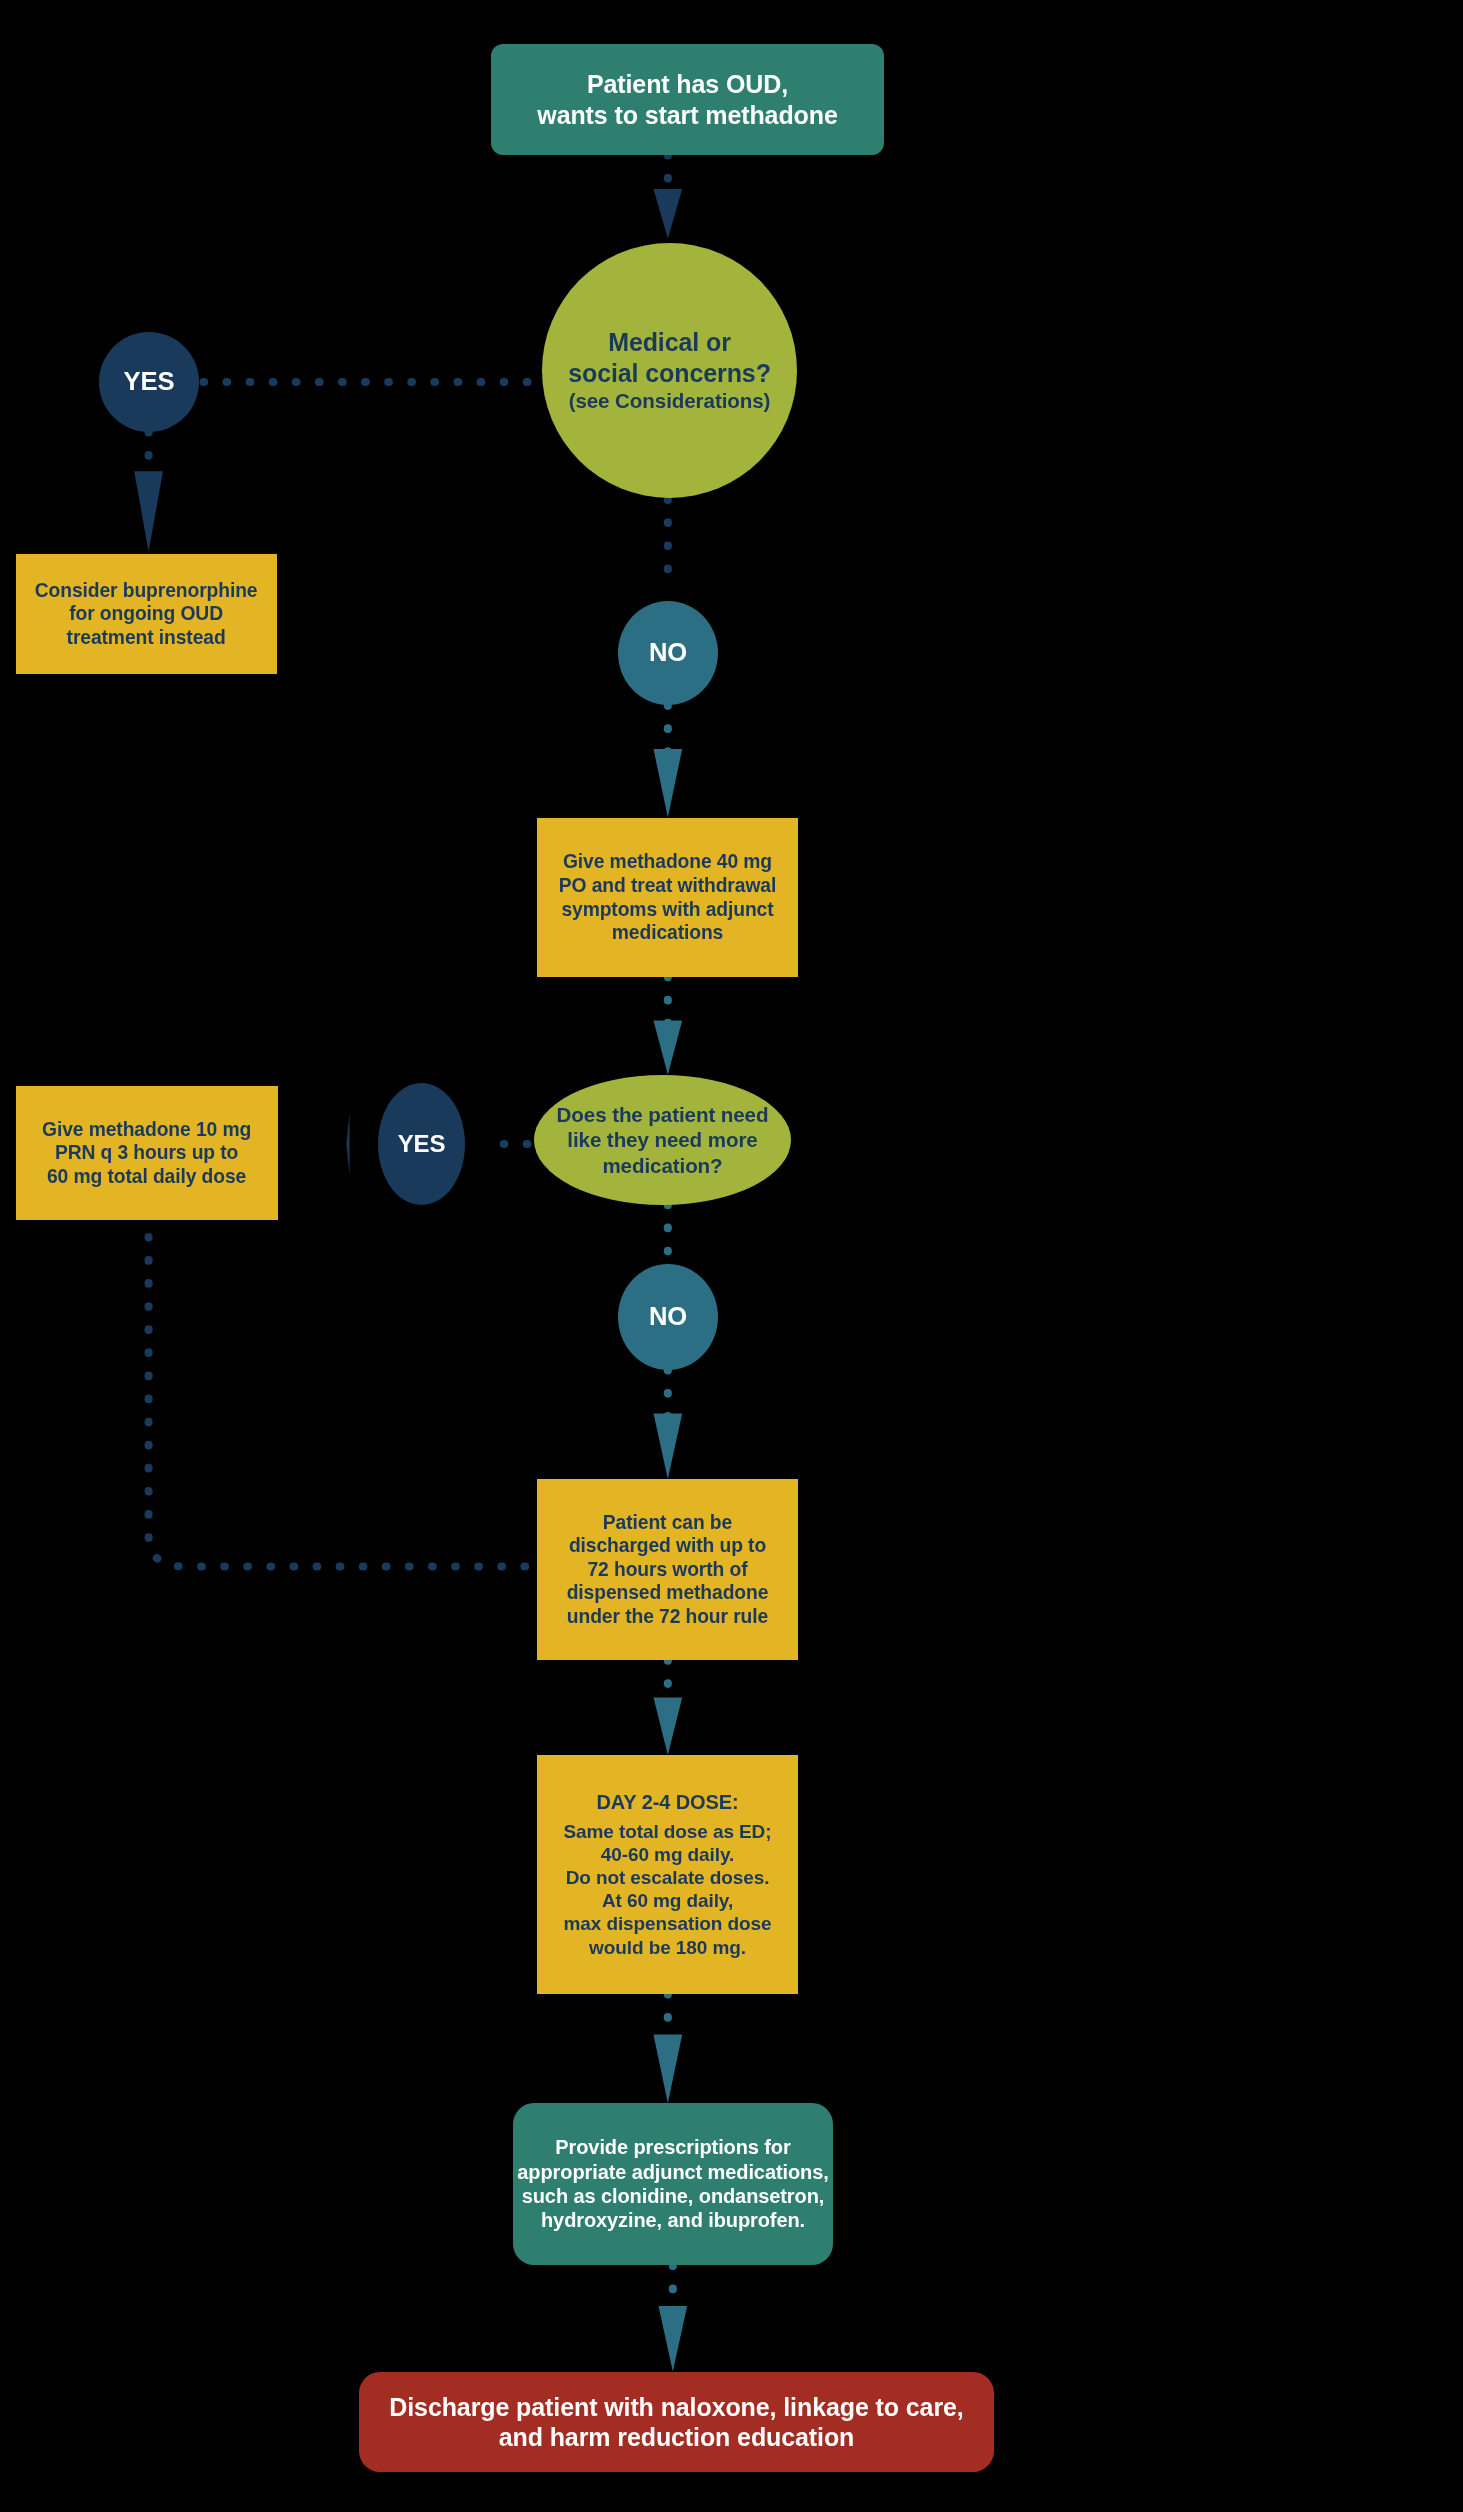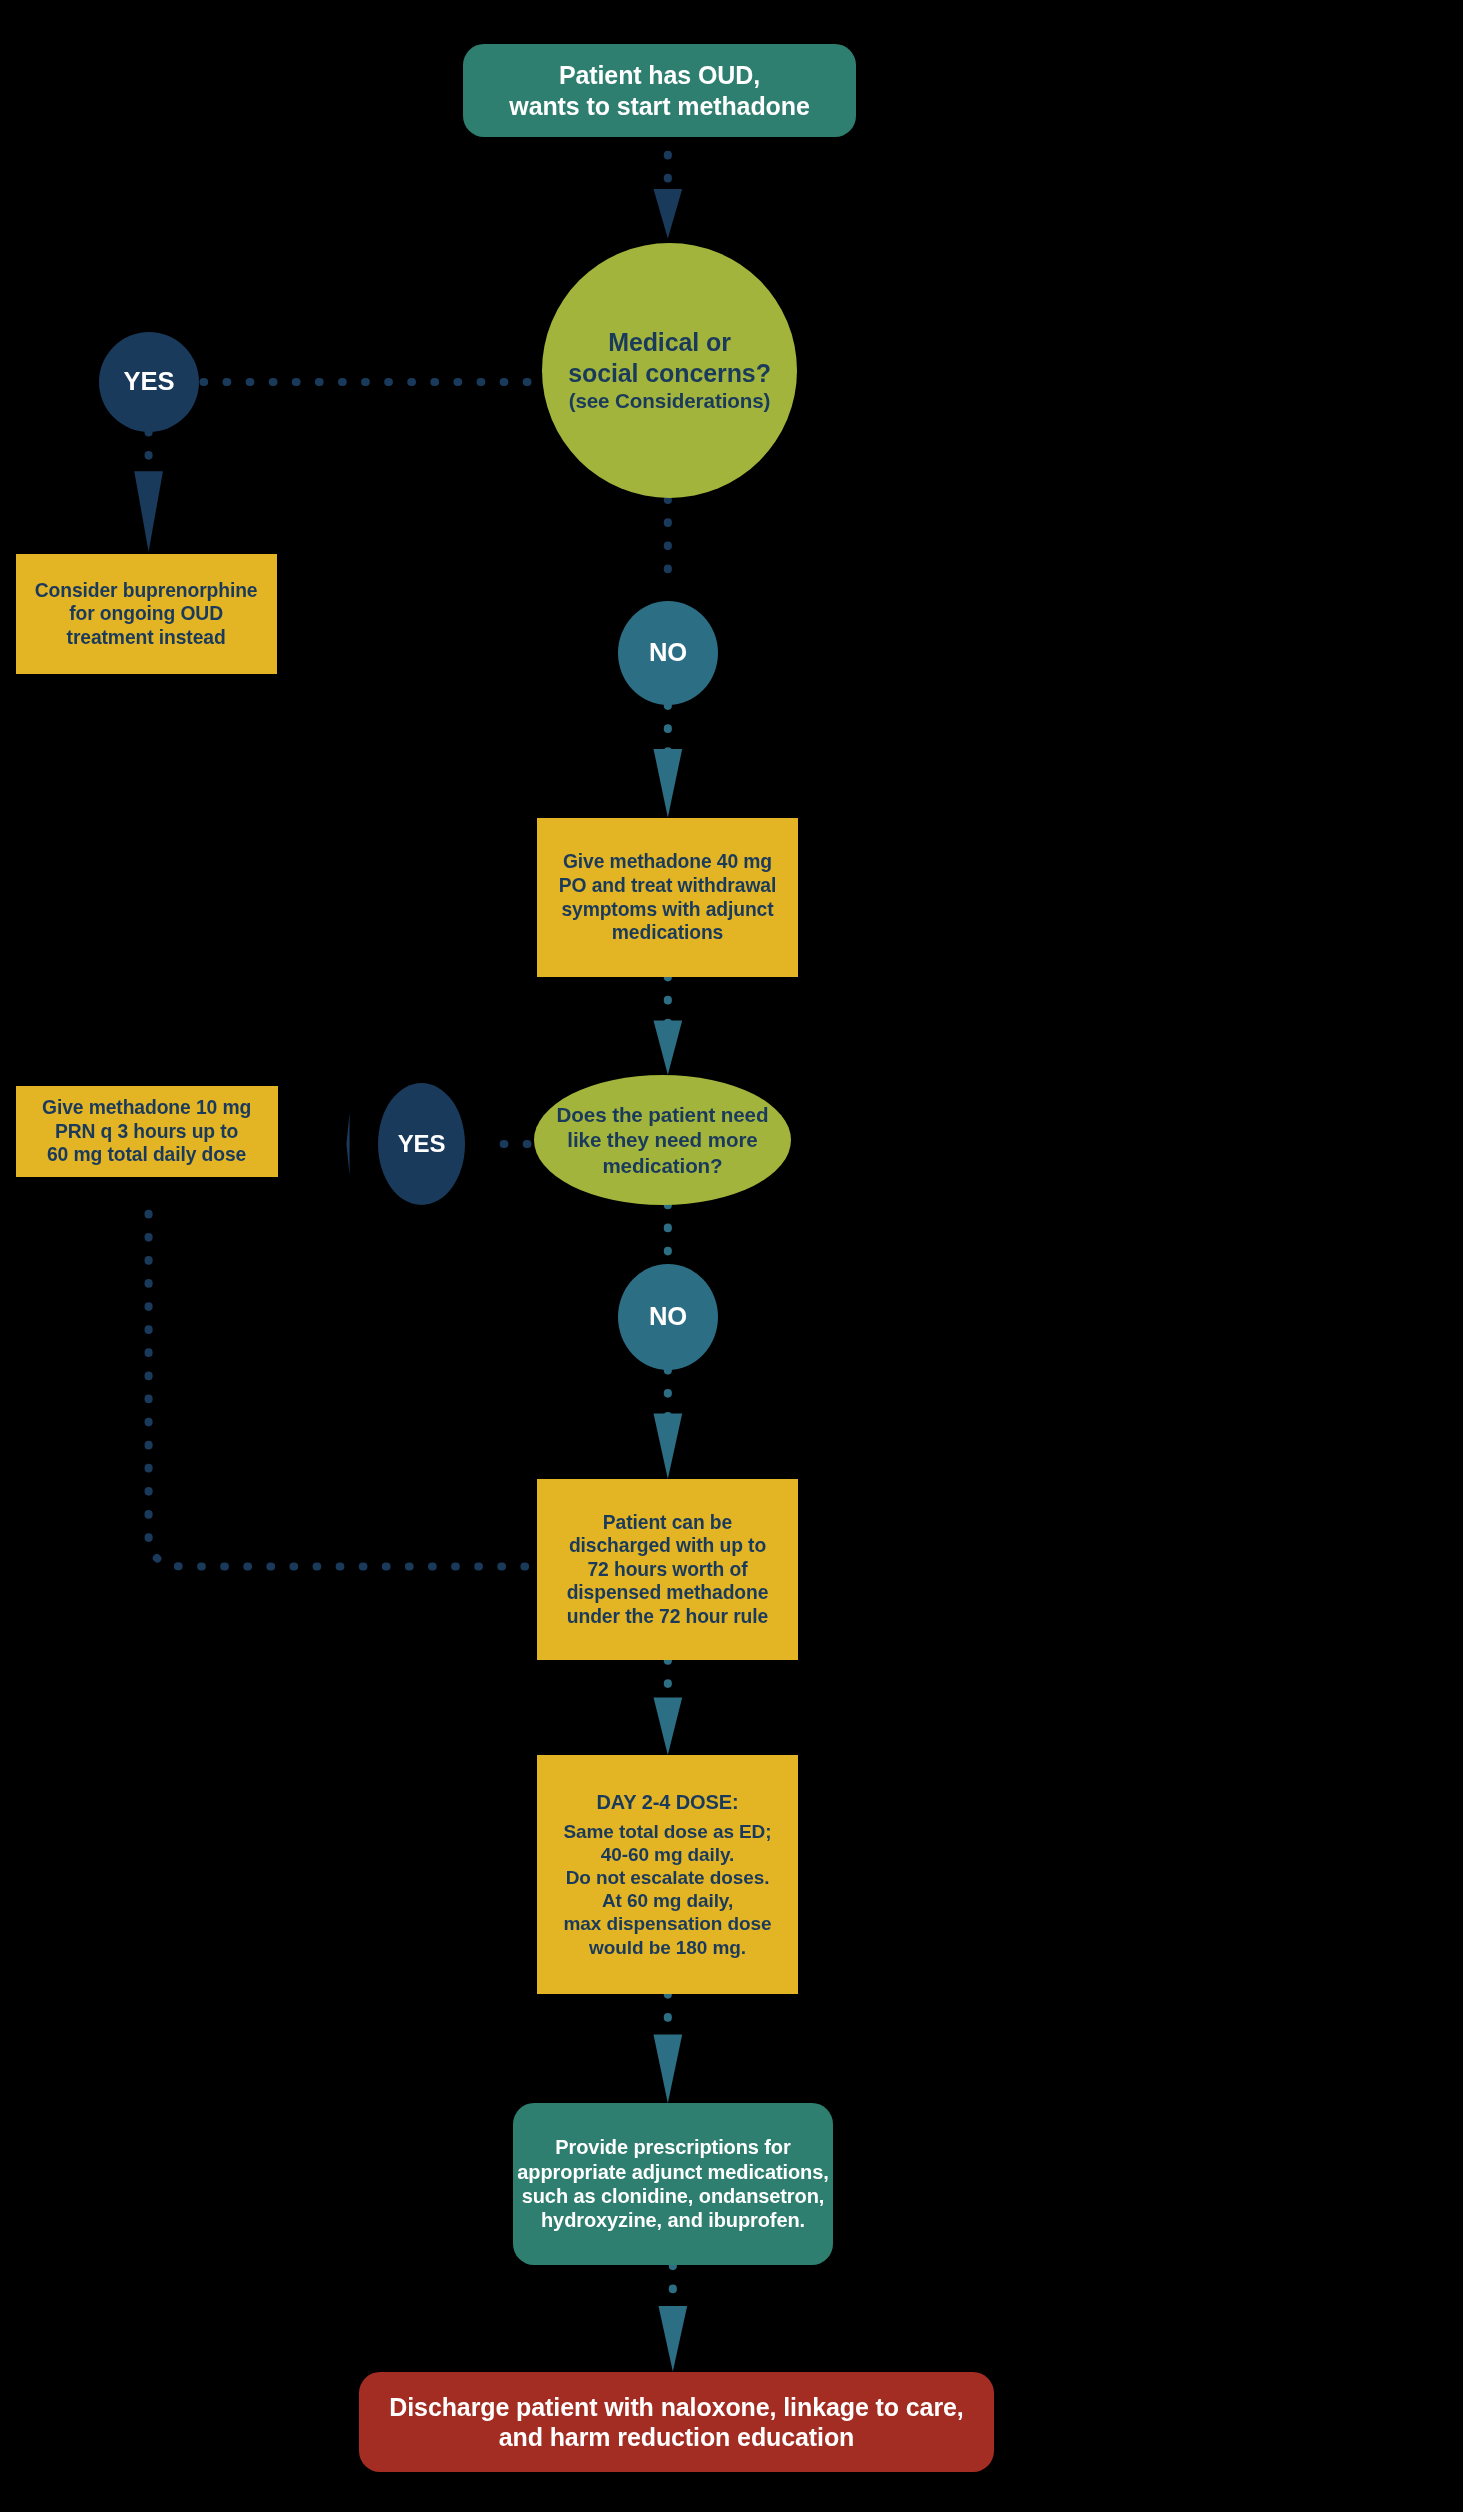--- a/index.html
+++ b/index.html
@@ -136,21 +136,21 @@
     <path class="dotline-teal" d="M1070 2660 L1070 2725"></path>
     <polygon class="head-teal" points="1047,2720 1093,2720 1070,2812"></polygon>
 
     <path class="dotline-teal" d="M1070 3195 L1070 3265"></path>
     <polygon class="head-teal" points="1047,3260 1093,3260 1070,3370"></polygon>
 
     <path class="dotline-teal" d="M1078 3630 L1078 3700"></path>
     <polygon class="head-teal" points="1055,3695 1101,3695 1078,3800"></polygon>
   </svg>
 
-  <div class="node terminal-teal t-start" style="left:463px; top:44px; width:393px; height:93px;">
+  <div class="node terminal-teal t-start" style="left:491px; top:44px; width:393px; height:111px;border-radius:12px;">
     <span class="line">Patient has OUD,</span>
     <span class="line">wants to start methadone</span>
   </div>
 
   <div class="node decision-green t-green1" style="left:542px; top:243px; width:255px; height:255px;">
     <span class="line">Medical or</span>
     <span class="line">social concerns?</span>
     <span class="line t-green2">(see Considerations)</span>
   </div>
 
@@ -182,21 +182,21 @@
   </div>
 
   <div class="node badge-navy t-badge-sm" style="left:378px; top:1083px; width:87px; height:122px;">
     <span class="line">YES</span>
   </div>
 
   <div class="node badge-teal t-badge" style="left:618px; top:1264px; width:100px; height:106px;">
     <span class="line">NO</span>
   </div>
 
-  <div class="node process-yellow t-yellow" style="left:15.6px; top:1086px; width:262px; height:91px;">
+  <div class="node process-yellow t-yellow" style="left:15.6px; top:1086px; width:262px; height:134px;">
     <span class="line">Give methadone 10 mg</span>
     <span class="line">PRN q 3 hours up to</span>
     <span class="line">60 mg total daily dose</span>
   </div>
 
   <div class="node process-yellow t-yellow" style="left:537px; top:1479px; width:261px; height:181px;">
     <span class="line">Patient can be</span>
     <span class="line">discharged with up to</span>
     <span class="line">72 hours worth of</span>
     <span class="line">dispensed methadone</span>

